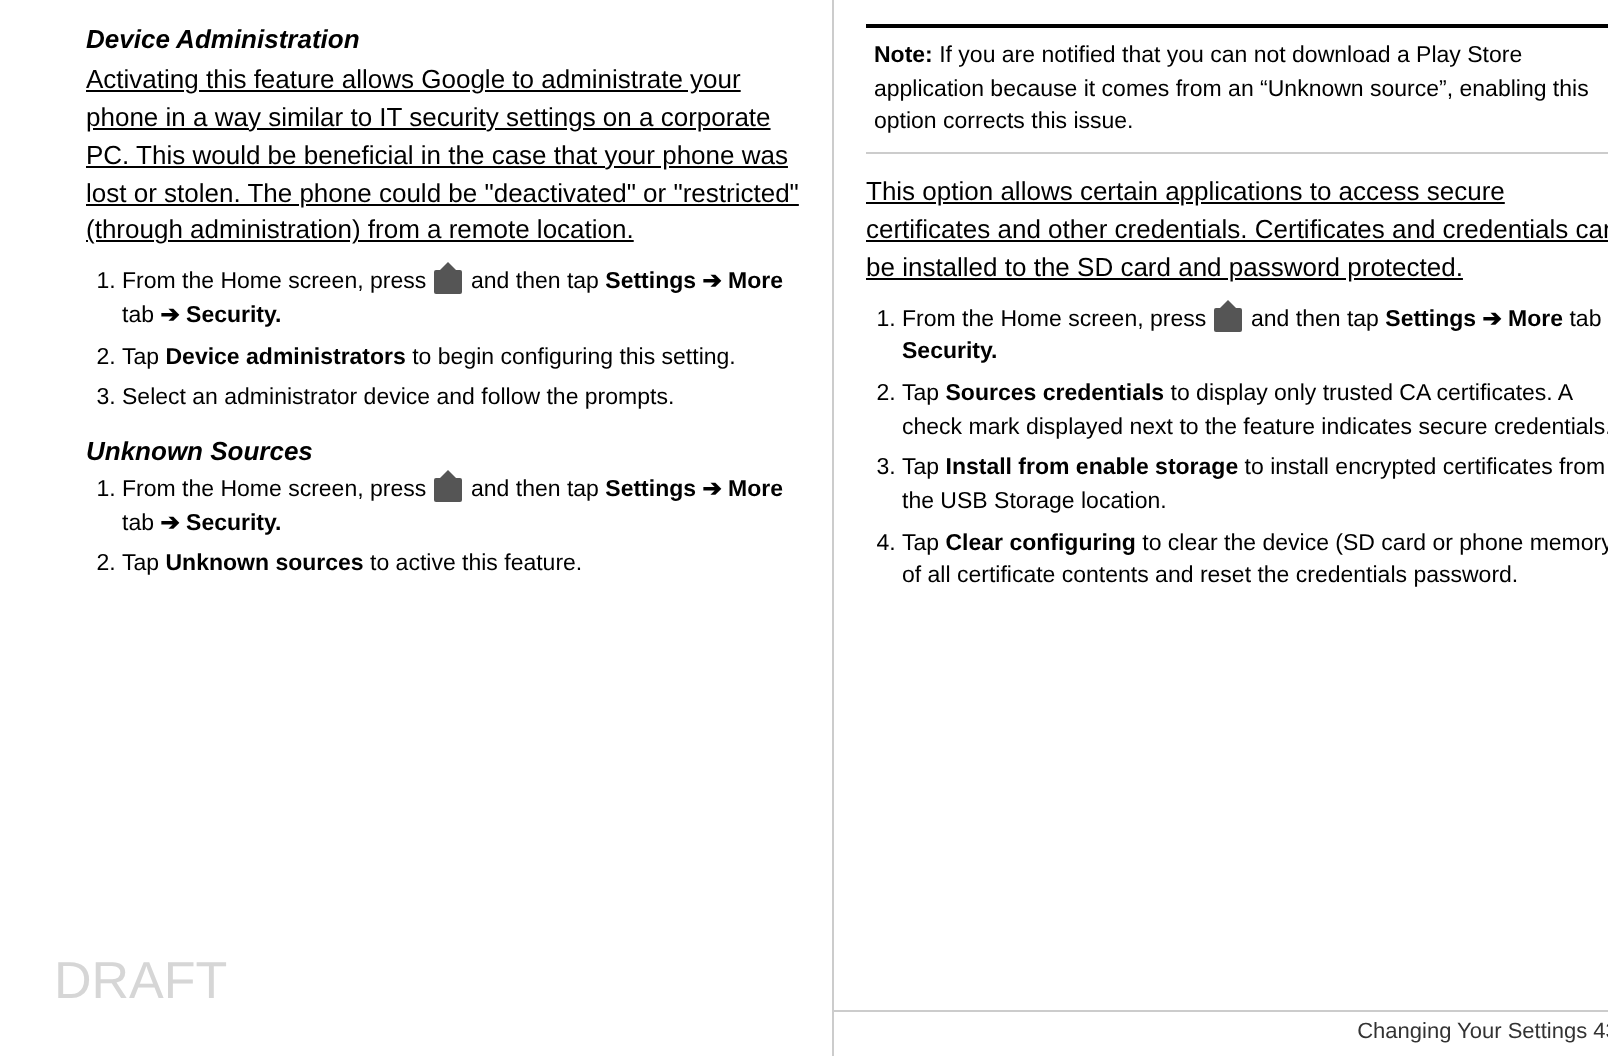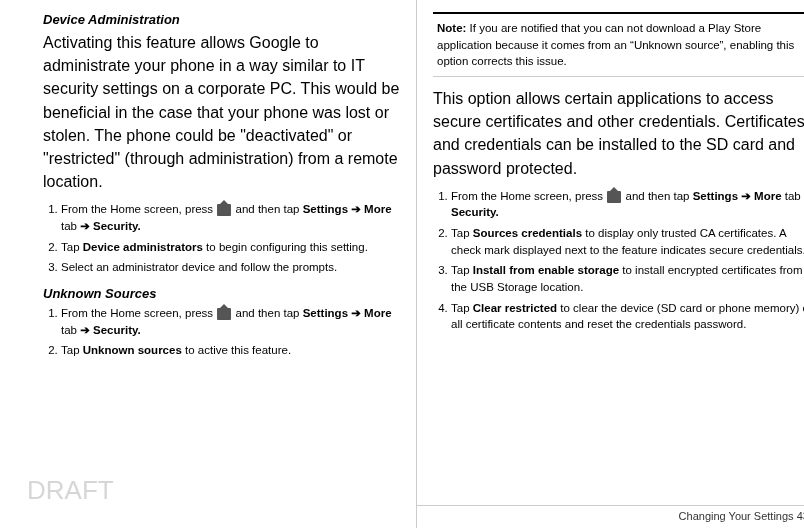--- a/index.html
+++ b/index.html
@@ -30,23 +30,24 @@
       padding: 12px 16px 12px 16px;
     }
     .section-title {
       font-style: italic;
       font-weight: bold;
       font-size: 13px;
       color: #000;
       margin-bottom: 4px;
     }
     .section-body {
-      font-size: 16px;
+      font-size: 13px;
       line-height: 1.45;
       margin-bottom: 8px;
+      text-decoration: underline;
     }
     .ordered-list {
       padding-left: 18px;
       margin-top: 4px;
     }
     .ordered-list li {
       font-size: 11.5px;
       line-height: 1.45;
       margin-bottom: 4px;
     }
@@ -157,21 +158,21 @@
         <li>
           From the Home screen, press <span class="home-icon"></span> and then tap <span class="bold">Settings ➔ More</span> tab <span class="bold">➔ Security.</span>
         </li>
         <li>
           Tap <span class="bold">Sources credentials</span> to display only trusted CA certificates. A check mark displayed next to the feature indicates secure credentials.
         </li>
         <li>
           Tap <span class="bold">Install from enable storage</span> to install encrypted certificates from the USB Storage location.
         </li>
         <li>
-          Tap <span class="bold">Clear restricted</span> to clear the device (SD card or phone memory) of all certificate contents and reset the credentials password.
+          Tap <span class="bold">Clear configuring</span> to clear the device (SD card or phone memory) of all certificate contents and reset the credentials password.
         </li>
       </ol>
     </div>
 
     <div class="footer-line"></div>
 
     <div class="footer">
       <span>Changing Your Settings       433</span>
     </div>
 

